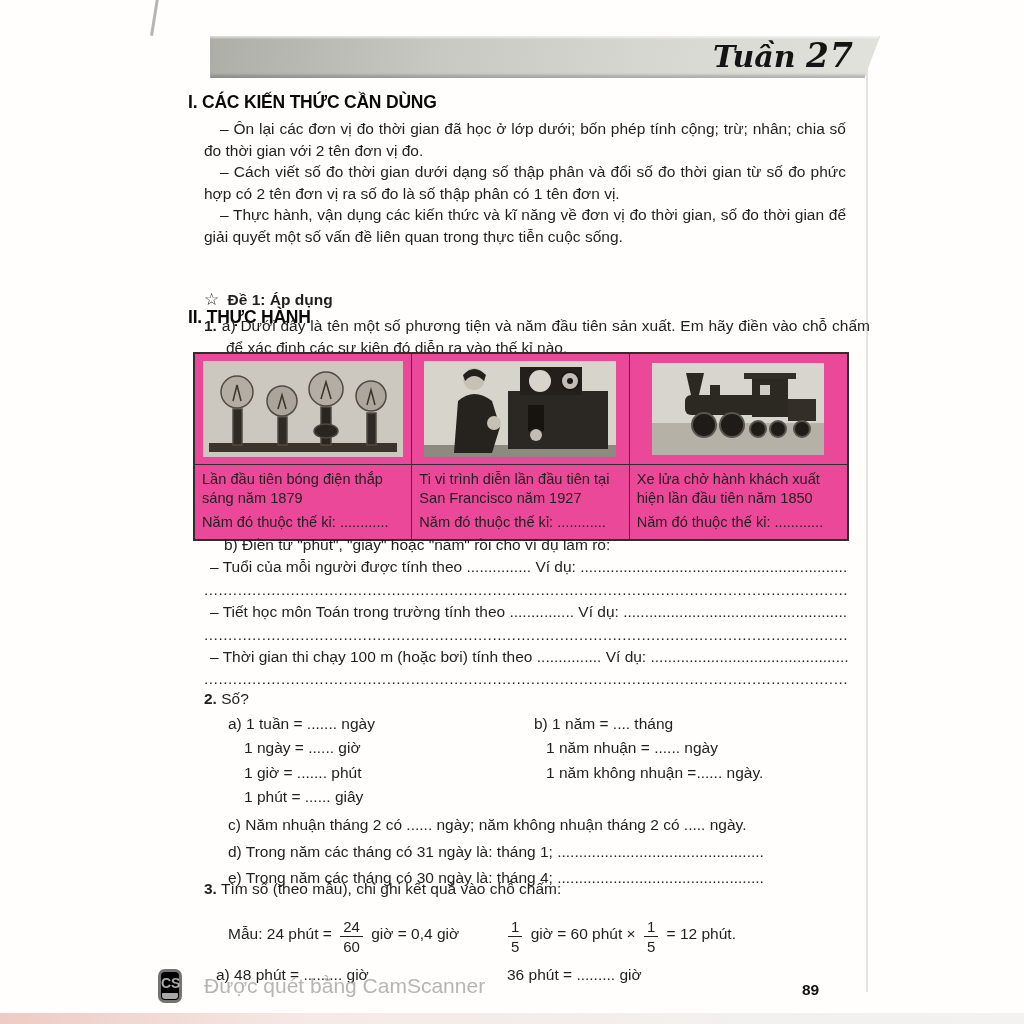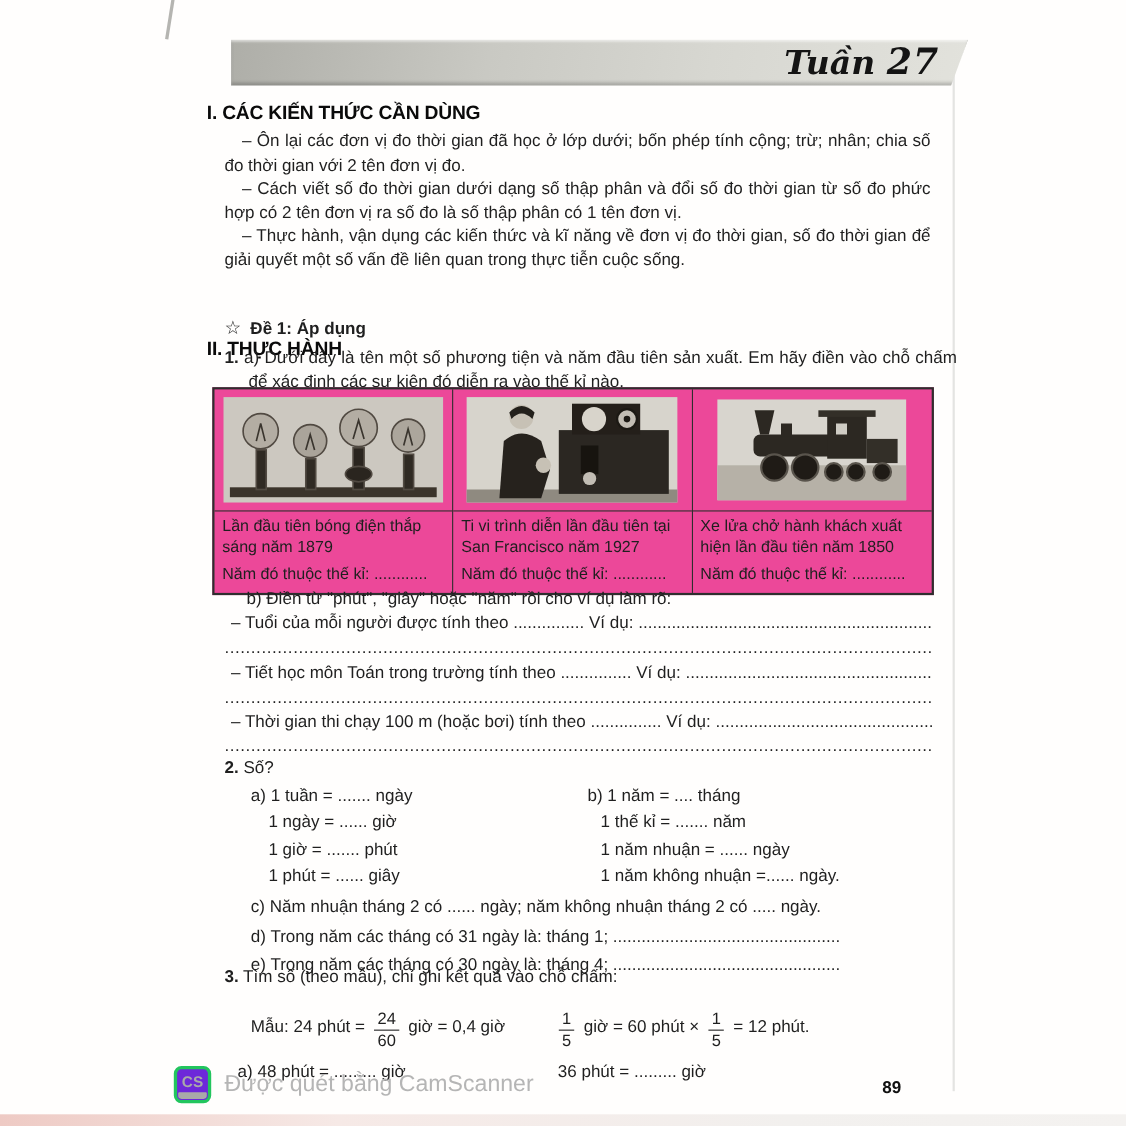--- a/index.html
+++ b/index.html
@@ -64,22 +64,22 @@
   .ex3-left{position:absolute;left:24px;top:8px;white-space:nowrap;}
   .ex3-right{position:absolute;left:300px;top:8px;white-space:nowrap;}
   .ex3-rowa{position:relative;height:24px;margin-top:4px;}
   .ex3-rowa .ra-left{position:absolute;left:12px;white-space:nowrap;}
   .ex3-rowa .ra-right{position:absolute;left:303px;white-space:nowrap;}
   .frac{display:inline-block;vertical-align:-13px;text-align:center;line-height:17px;font-size:15px;margin:0 4px;}
   .frac .fnum{display:block;border-bottom:1.6px solid #222;padding:0 3px 1px;}
   .frac .fden{display:block;padding-top:1px;}
 
   
-  .cs-logo{position:absolute;left:158px;top:969px;width:34px;height:34px;border:3px solid #22c55e;border-radius:7px;
-           box-sizing:border-box;background:#6d28d9;}
+  .cs-logo{position:absolute;left:158px;top:969px;width:24px;height:34px;border:3px solid #737373;border-radius:7px;
+           box-sizing:border-box;background:#000000;}
   .cs-logo .cs-txt{position:absolute;left:0;right:0;top:3px;text-align:center;font-size:14px;font-weight:bold;color:#a9a9a9;}
   .cs-logo .cs-bar{position:absolute;left:1px;right:1px;bottom:1px;height:6px;background:#a9a9a9;border-radius:1px 1px 3px 3px;}
   .scan-text{position:absolute;left:204px;top:974px;font-size:21px;color:#b5b5b5;white-space:nowrap;}
   .page-num{position:absolute;left:802px;top:981px;font-size:15.5px;font-weight:bold;color:#111;}
 
   svg{display:block;}
 </style>
 </head>
 <body>
 
@@ -208,21 +208,20 @@
     </div>
     <div class="ex2-cols">
       <div class="ex2-a">
         <div>a) 1 tuần = ....... ngày</div>
         <div class="sub">1 ngày = ...... giờ</div>
         <div class="sub">1 giờ = ....... phút</div>
         <div class="sub">1 phút = ...... giây</div>
       </div>
       <div class="ex2-b">
         <div>b) 1 năm = .... tháng</div>
-        <div class="sub">1 thế kỉ = ....... năm</div>
         <div class="sub">1 năm nhuận = ...... ngày</div>
         <div class="sub">1 năm không nhuận =...... ngày.</div>
       </div>
     </div>
     <div class="ex2-line">c) Năm nhuận tháng 2 có ...... ngày; năm không nhuận tháng 2 có ..... ngày.</div>
     <div class="ex2-line">d) Trong năm các tháng có 31 ngày là: tháng 1; ................................................</div>
     <div class="ex2-line">e) Trong năm các tháng có 30 ngày là: tháng 4; ................................................</div>
   </div>
 
   <div class="ex3">

